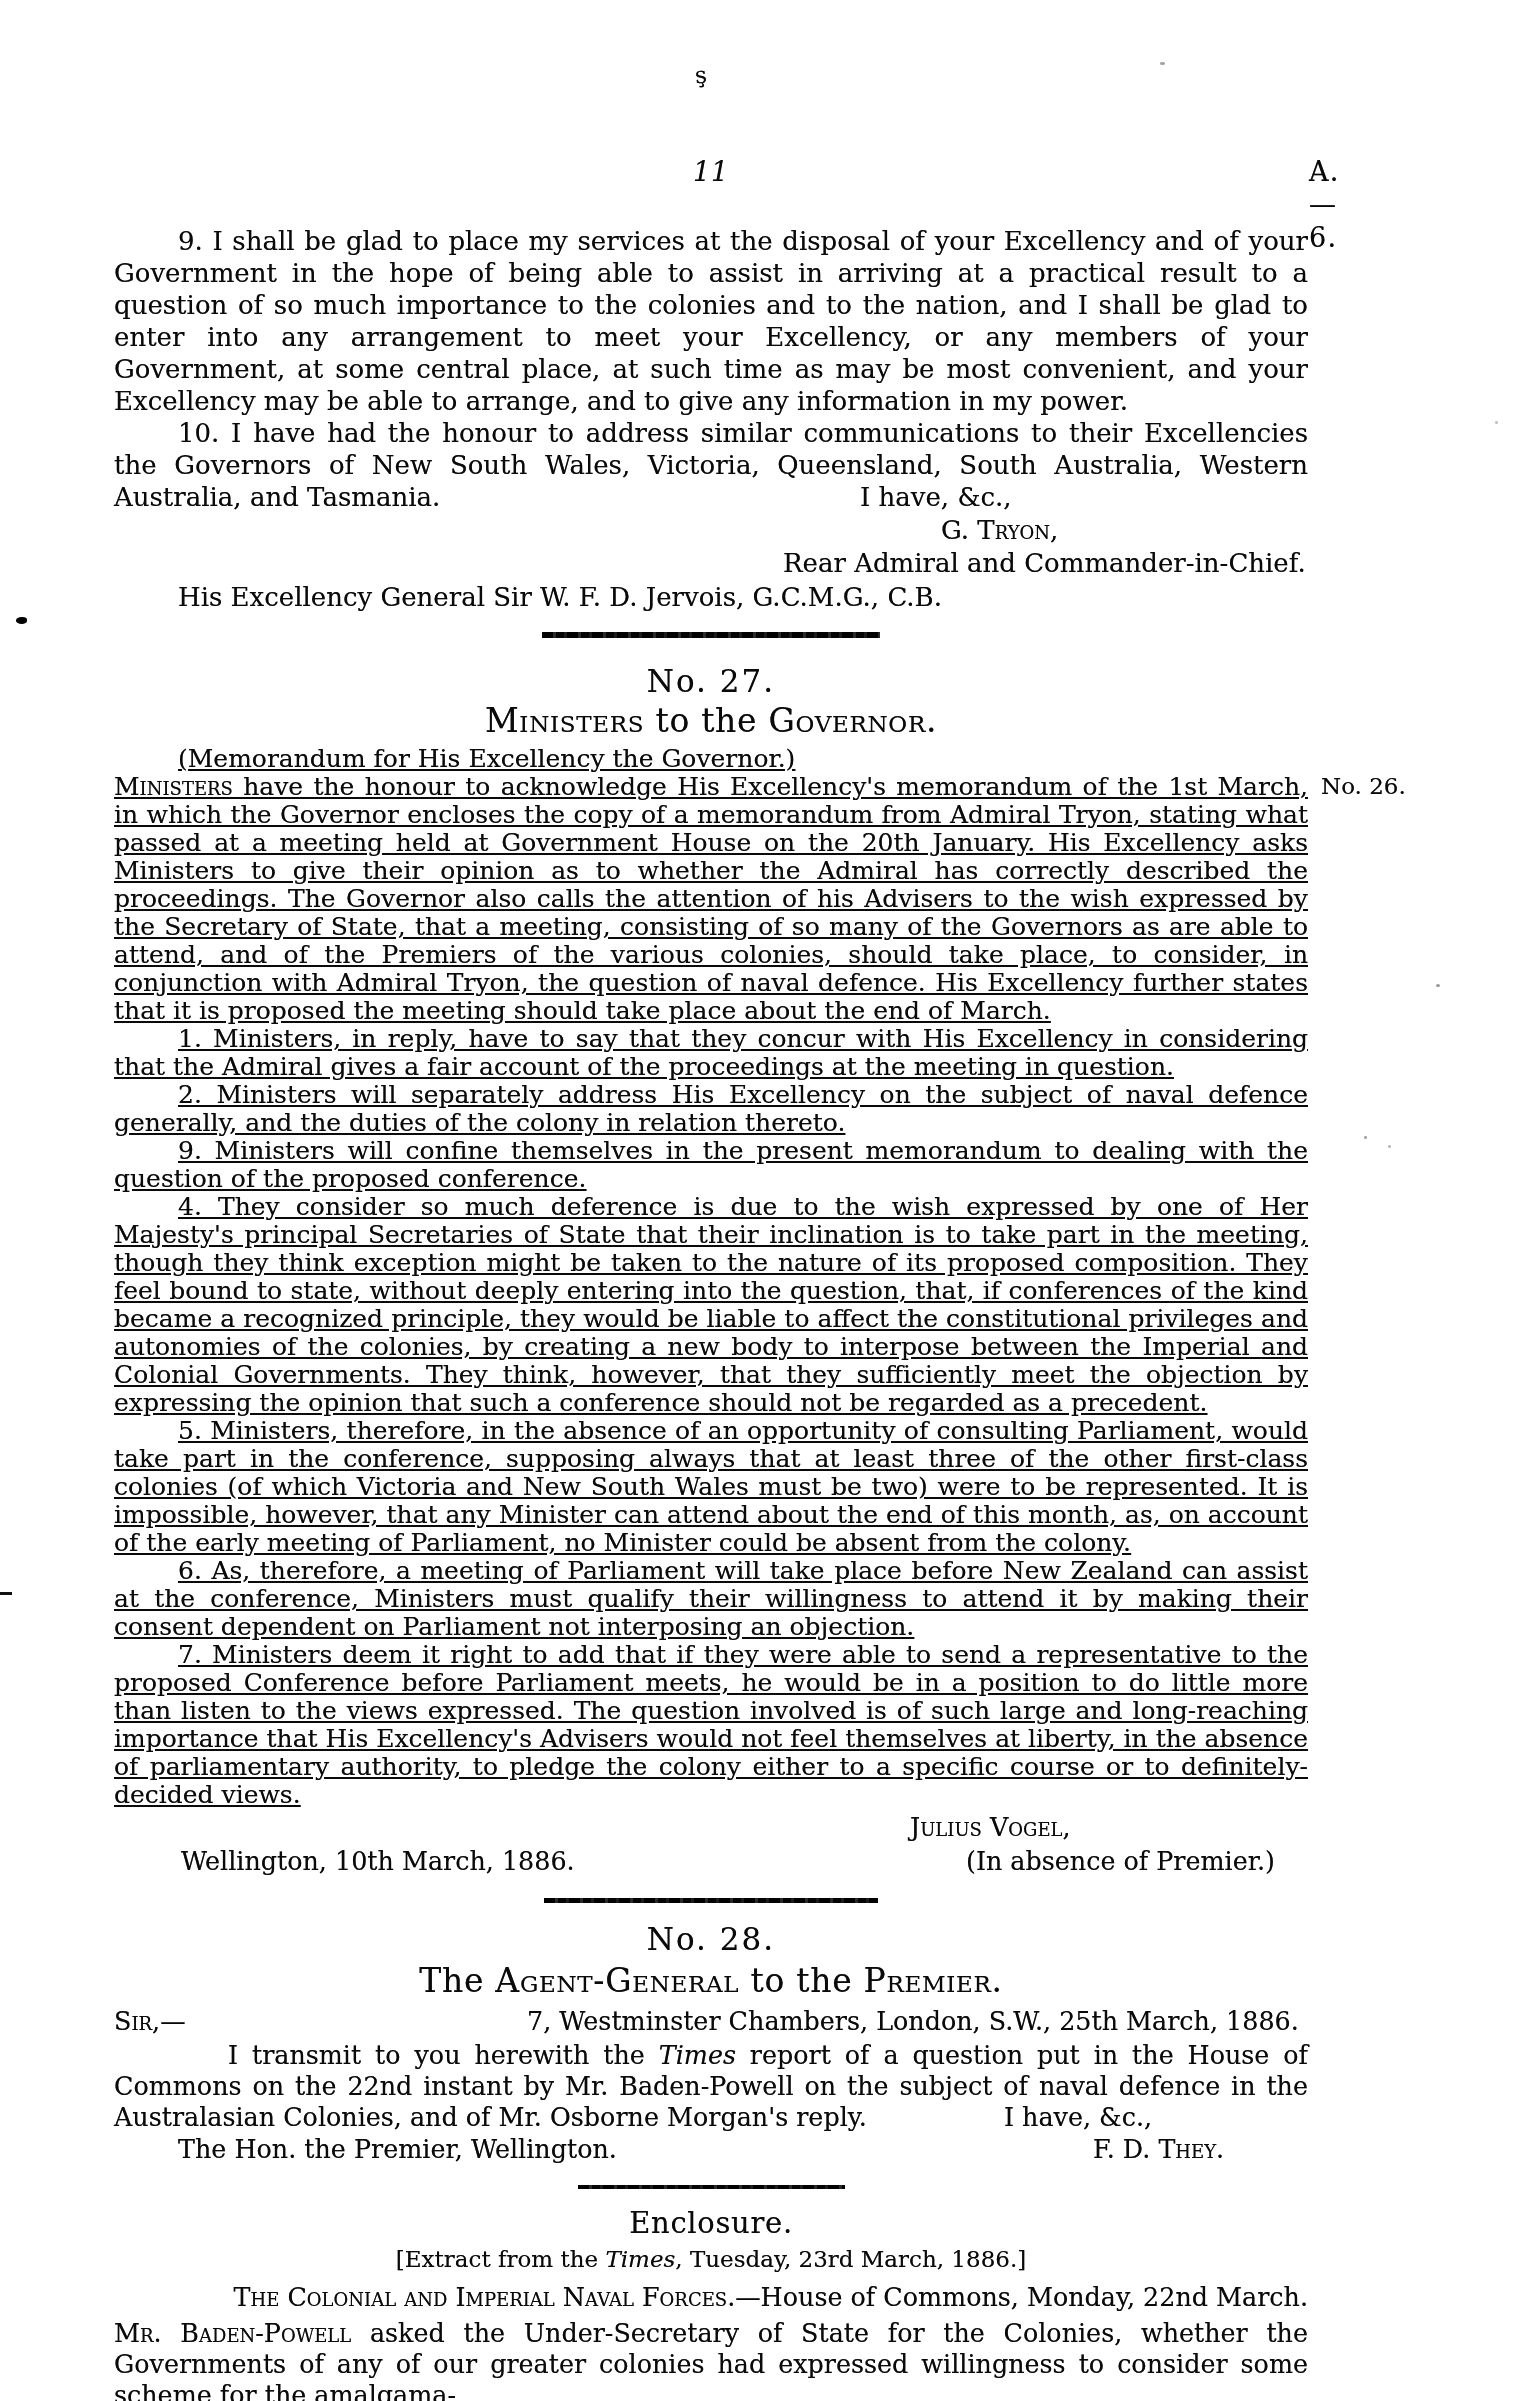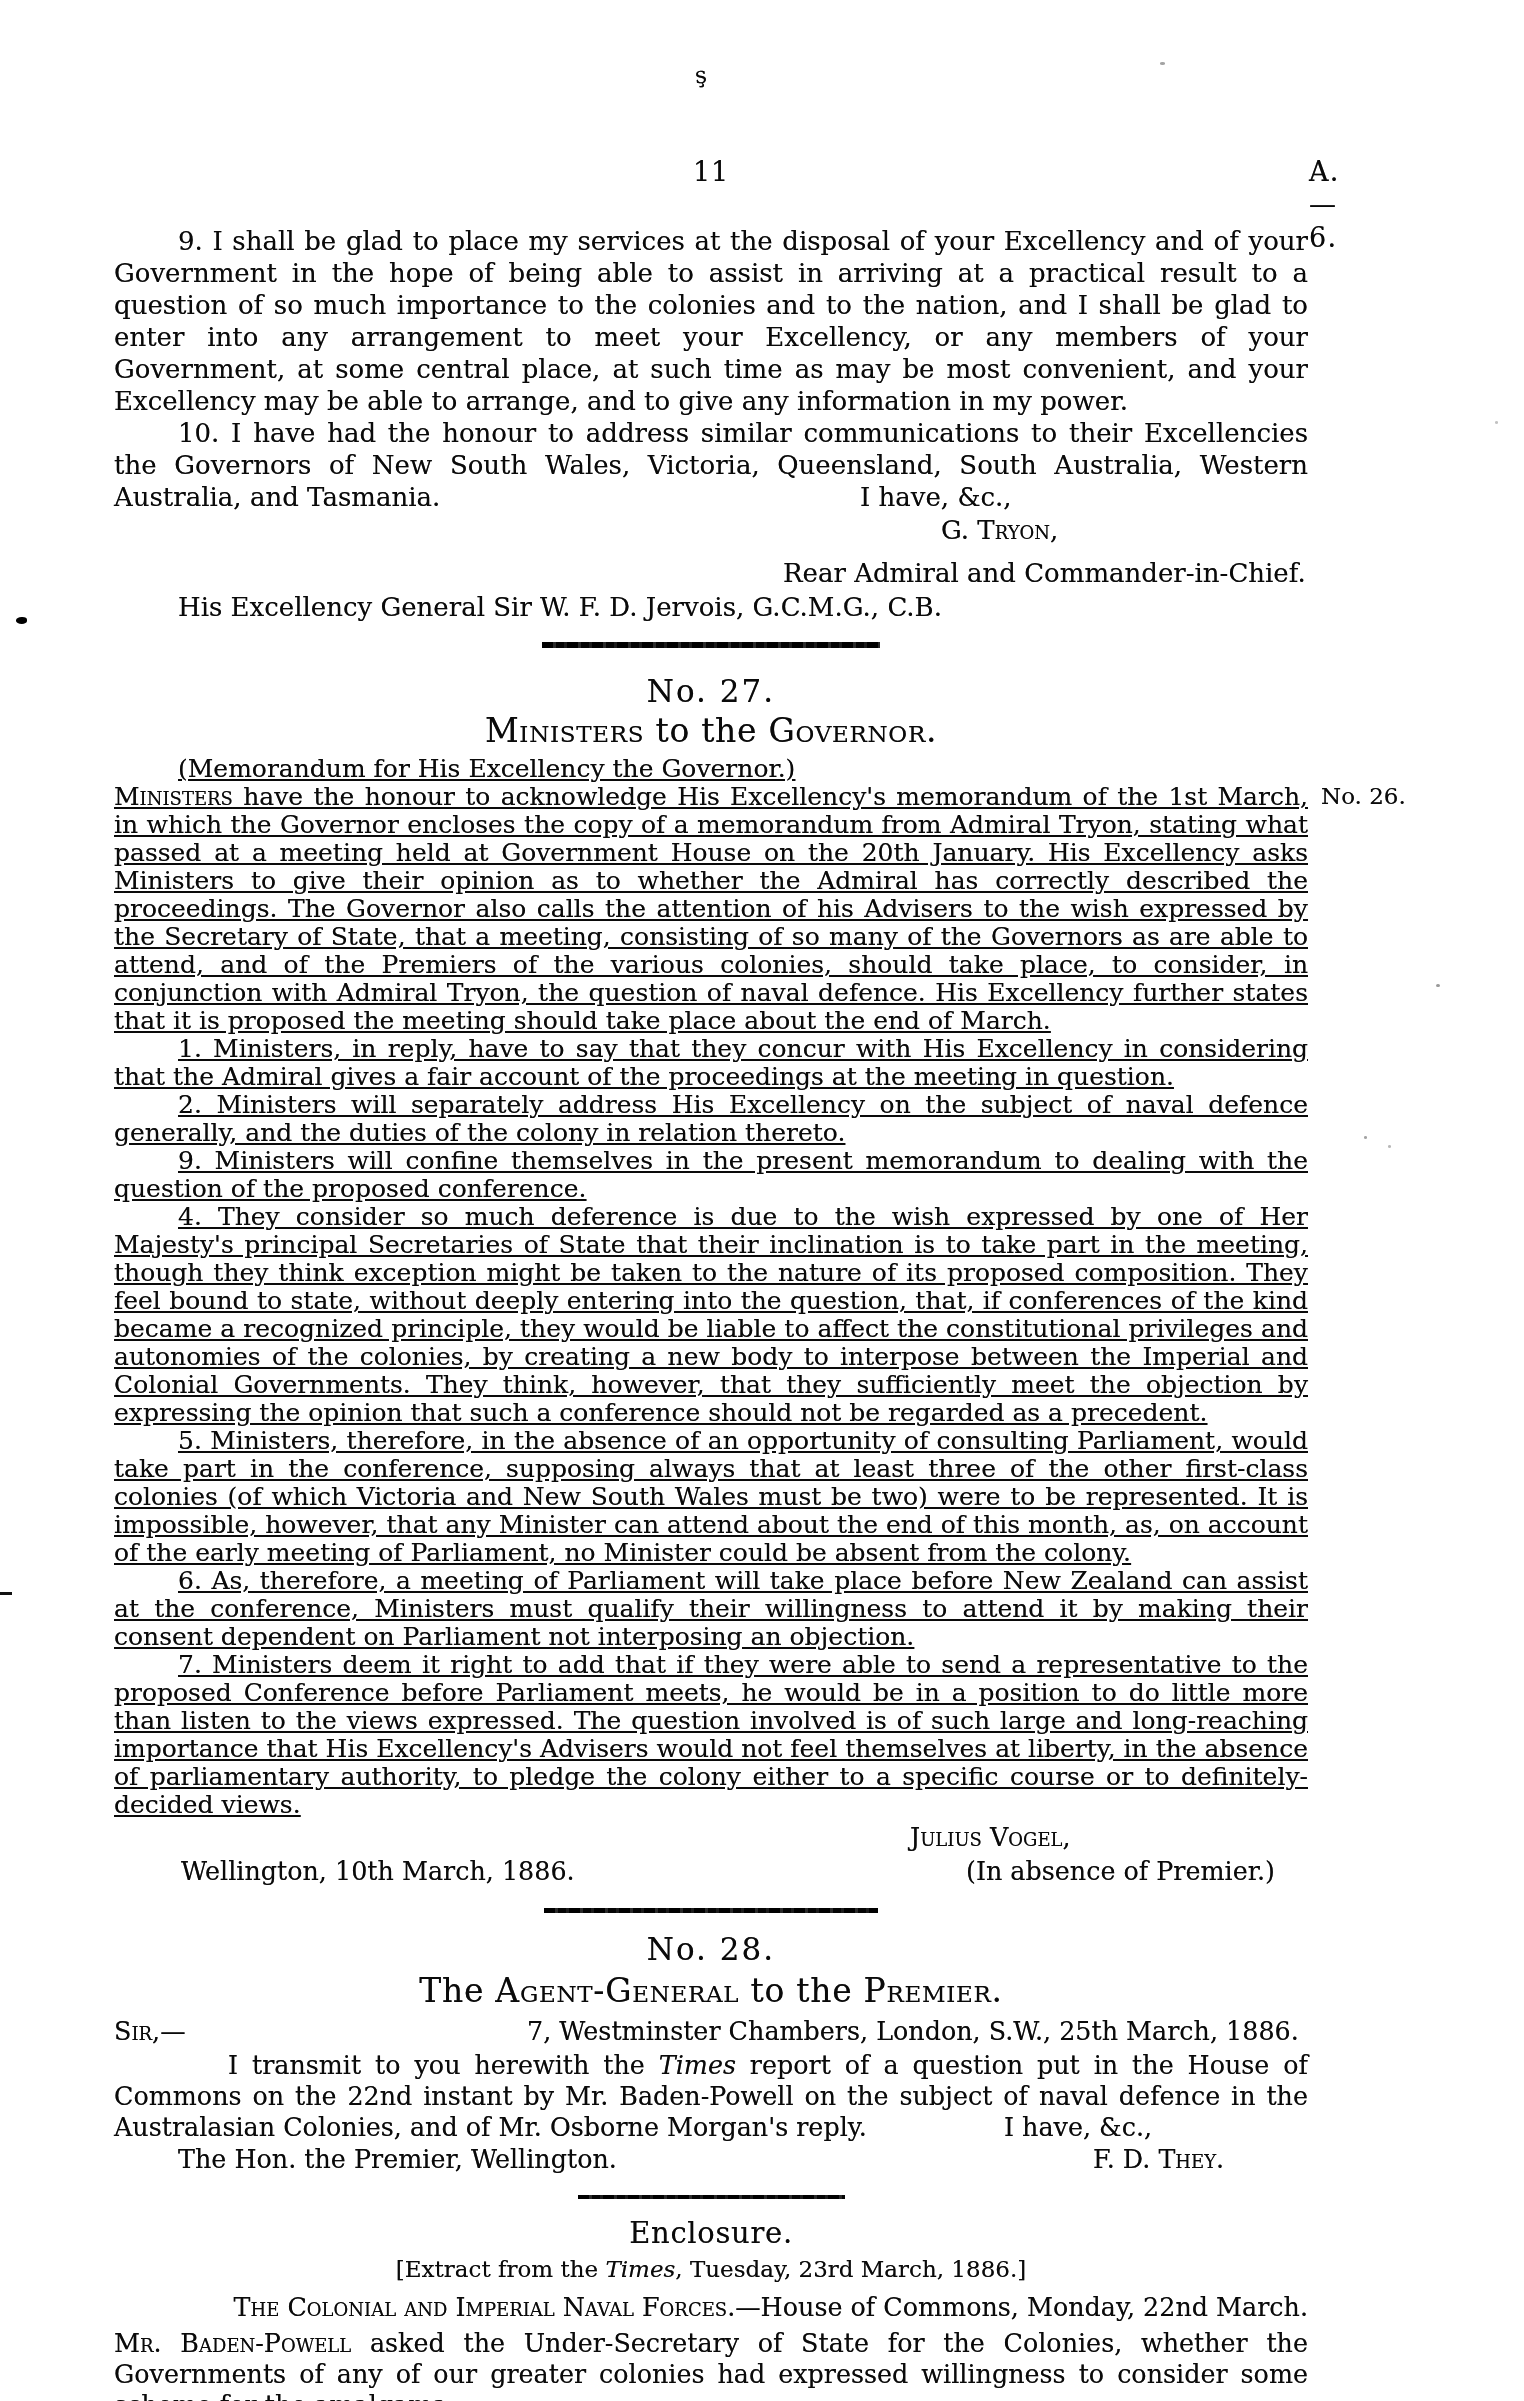--- a/index.html
+++ b/index.html
@@ -24,21 +24,21 @@
   .memo-text   { font-size: 25px; line-height: 28px; text-align: justify; text-decoration: underline; }
   .encl-text   { font-size: 25.4px; line-height: 31px; text-align: justify; }
   .indent  { text-indent: 64px; }
   .indent-deep { text-indent: 114px; }
   p { margin: 0; }
   .sc { font-variant: small-caps; }
   .it { font-style: italic; }
   
   .header-row { position: relative; height: 33px; font-size: 27px; line-height: 33px; }
   .doc-ref { position: absolute; top: 0; left: 1195px; letter-spacing: 1.3px; }
-  .page-num { text-align: center; letter-spacing: 0.7px; }
+  .page-num { text-align: center; letter-spacing: 0.7px; font-style: italic; }
   
   .row { position: relative; height: 32px; font-size: 26px; line-height: 32px; }
   .row.memo-row { font-size: 25.4px; height: 31px; line-height: 31px; }
   .row .abs { position: absolute; top: 0; white-space: nowrap; }
   .overlap { margin-top: -32px; }
   .overlap46 { margin-top: -31px; }
   
   .rule {
     margin: 0 auto;
     background: repeating-linear-gradient(90deg, #000 0 10.7px, #2a2a2a 10.7px 14px, #050505 14px 22px, #1c1c1c 22px 25px);
@@ -88,21 +88,21 @@
     </div>
 
     <p class="letter-text indent" style="margin-top:37px;">9. I shall be glad to place my services at the disposal of your Excellency and of your Government in the hope of being able to assist in arriving at a practical result to a question of so much importance to the colonies and to the nation, and I shall be glad to enter into any arrangement to meet your Excellency, or any members of your Government, at some central place, at such time as may be most convenient, and your Excellency may be able to arrange, and to give any information in my power.</p>
     <p class="letter-text indent">10. I have had the honour to address similar communications to their Excellencies the Governors of New South Wales, Victoria, Queensland, South Australia, Western Australia, and Tasmania.</p>
     <div class="row overlap">
       <span class="abs" style="left:746px;">I have, &amp;c.,</span>
     </div>
     <div class="row" style="margin-top:1.3px;">
       <span class="abs sc" style="left:827px;">G. Tryon,</span>
     </div>
-    <div class="row" style="margin-top:11px;">
+    <div class="row" style="margin-top:1px;">
       <span class="abs" style="left:669px;">Rear Admiral and Commander-in-Chief.</span>
     </div>
     <p class="letter-text indent" style="margin-top:1.3px; text-align:left;">His Excellency General Sir W. F. D. Jervois, G.C.M.G., C.B.</p>
 
     <div class="rule rule-1"></div>
 
     <div class="no-heading">No. 27.</div>
     <div class="sub-heading"><span class="sc">Ministers</span><span> to the </span><span class="sc">Governor</span><span>.</span></div>
 
     <p class="memo-text indent" style="margin-top:10.7px; text-align:left;">(Memorandum for His Excellency the Governor.)</p>

